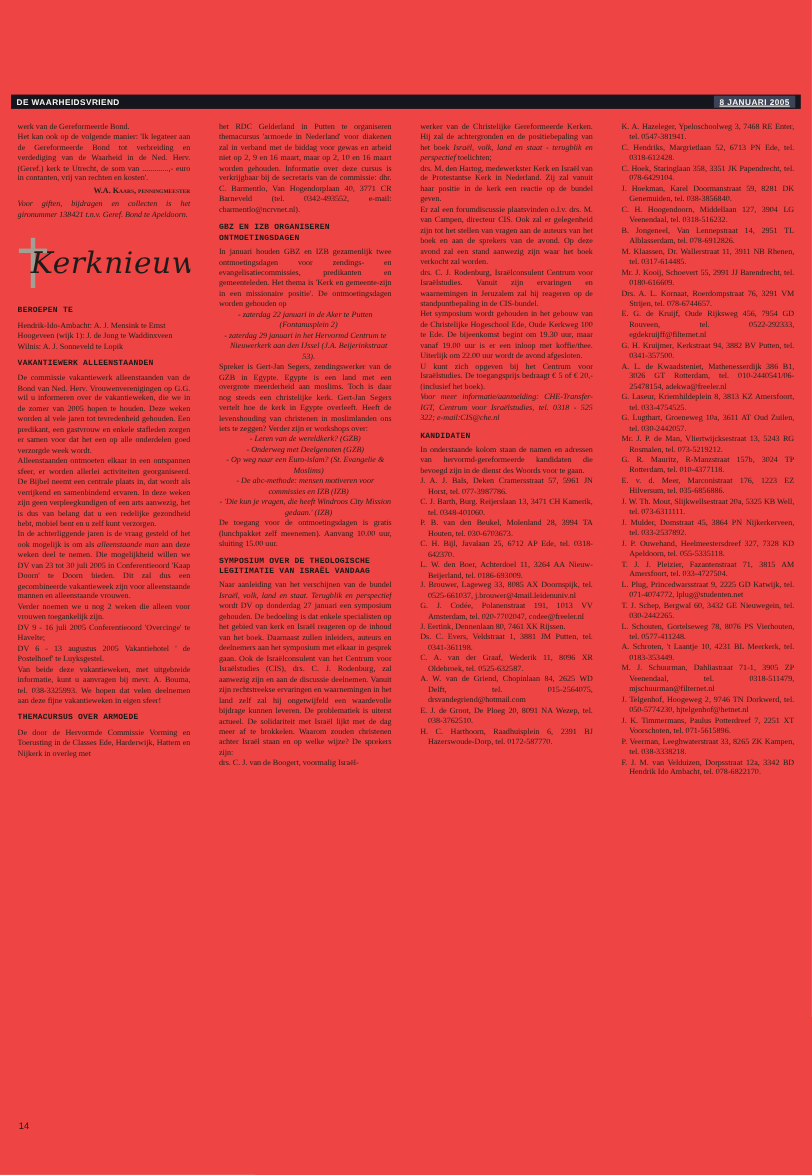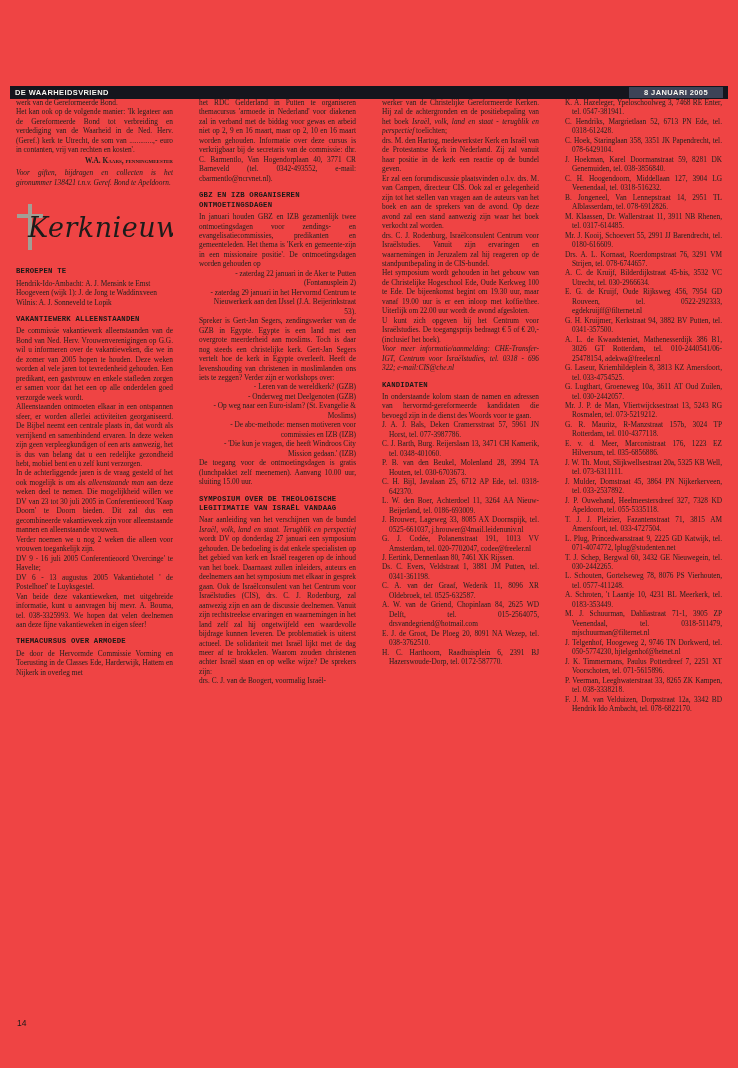--- a/index.html
+++ b/index.html
@@ -7,37 +7,37 @@
   body { background: #c9c6bf; font-family: "Liberation Serif", serif; }
   .page { position: relative; width: 738px; height: 1068px; background: #ef4444; overflow: hidden; }
 
   .topbar {
     position: absolute; top: 86px; left: 10px; width: 718px; height: 13px;
     background: #15151d; color: #f4f4ee;
     display: flex; align-items: center; justify-content: space-between;
     padding: 0 5px; font-family: "Liberation Sans", sans-serif;
     font-size: 7.5px; font-weight: bold; letter-spacing: 0.4px;
   }
-  .topbar .date { background: #3d4357; padding: 1px 15px; }
+  .topbar .date { background: #3d4357; padding: 1px 5px; text-decoration: underline; }
 
   .cols {
-    position: absolute; top: 98px; left: 16px; width: 706px; height: 928px;
+    position: absolute; top: 110px; left: 16px; width: 706px; height: 928px;
     display: flex; gap: 26px;
   }
   .col {
     flex: 1; overflow: hidden;
     font-size: 7.35px; line-height: 1.29; color: #24221e; text-align: justify;
   }
   .b-p  { margin: 0; }
   .b-pi { margin: 0; font-style: italic; }
   .b-sig{ margin: 1px 0 3px; text-align: right; font-weight: bold; font-variant: small-caps; }
   .b-h  { font-family: Liberation Mono, monospace; font-weight: bold; font-size: 7.3px;
           letter-spacing: 0.2px; text-align: left; margin: 8px 0 2px; color: #1a1a18; }
   .b-e  { margin: 0; padding-left: 7px; text-indent: -7px; }
-  .b-li { margin: 0; padding-left: 6px; text-indent: -6px; text-align: right; }
+  .b-li { margin: 0; padding-left: 6px; text-indent: -6px; text-align: center; font-style: italic; }
 
   .masthead { position: relative; margin: 20px 0 14px; height: 46px; }
   .masthead svg { position: absolute; left: 1px; top: -3px; }
   .masthead-text {
     position: absolute; left: 12px; top: 4px;
     font-family: "DejaVu Serif", serif; font-style: italic;
     font-size: 27px; color: #1c1c1a; letter-spacing: 0.5px; white-space: nowrap;
   }
 
   .pagenum {
@@ -110,21 +110,21 @@
     </div>
 
     <div class="col">
       <div>
           <p class="b-p">werker van de Christelijke Gereformeerde Kerken. Hij zal de achtergronden en de positiebepaling van het boek <i>Israël, volk, land en staat - terugblik en perspectief</i> toelichten;</p>
           <p class="b-p">drs. M. den Hartog, medewerkster Kerk en Israël van de Protestantse Kerk in Nederland. Zij zal vanuit haar positie in de kerk een reactie op de bundel geven.</p>
           <p class="b-p">Er zal een forumdiscussie plaatsvinden o.l.v. drs. M. van Campen, directeur CIS. Ook zal er gelegenheid zijn tot het stellen van vragen aan de auteurs van het boek en aan de sprekers van de avond. Op deze avond zal een stand aanwezig zijn waar het boek verkocht zal worden.</p>
           <p class="b-p">drs. C. J. Rodenburg, Israëlconsulent Centrum voor Israëlstudies. Vanuit zijn ervaringen en waarnemingen in Jeruzalem zal hij reageren op de standpuntbepaling in de CIS-bundel.</p>
           <p class="b-p">Het symposium wordt gehouden in het gebouw van de Christelijke Hogeschool Ede, Oude Kerkweg 100 te Ede. De bijeenkomst begint om 19.30 uur, maar vanaf 19.00 uur is er een inloop met koffie/thee. Uiterlijk om 22.00 uur wordt de avond afgesloten.</p>
           <p class="b-p">U kunt zich opgeven bij het Centrum voor Israëlstudies. De toegangsprijs bedraagt € 5 of € 20,- (inclusief het boek).</p>
-          <p class="b-pi">Voor meer informatie/aanmelding: CHE-Transfer-IGT, Centrum voor Israëlstudies, tel. 0318 - 696 322; e-mail:CIS@che.nl</p>
+          <p class="b-pi">Voor meer informatie/aanmelding: CHE-Transfer-IGT, Centrum voor Israëlstudies, tel. 0318 - 525 322; e-mail:CIS@che.nl</p>
           <p class="b-h">KANDIDATEN</p>
           <p class="b-p">In onderstaande kolom staan de namen en adressen van hervormd-gereformeerde kandidaten die bevoegd zijn in de dienst des Woords voor te gaan.</p>
           <p class="b-e">J. A. J. Bals, Deken Cramersstraat 57, 5961 JN Horst, tel. 077-3987786.</p>
           <p class="b-e">C. J. Barth, Burg. Reijerslaan 13, 3471 CH Kamerik, tel. 0348-401060.</p>
           <p class="b-e">P. B. van den Beukel, Molenland 28, 3994 TA Houten, tel. 030-6703673.</p>
           <p class="b-e">C. H. Bijl, Javalaan 25, 6712 AP Ede, tel. 0318-642370.</p>
           <p class="b-e">L. W. den Boer, Achterdoel 11, 3264 AA Nieuw-Beijerland, tel. 0186-693009.</p>
           <p class="b-e">J. Brouwer, Lageweg 33, 8085 AX Doornspijk, tel. 0525-661037, j.brouwer@4mail.leidenuniv.nl</p>
           <p class="b-e">G. J. Codée, Polanenstraat 191, 1013 VV Amsterdam, tel. 020-7702047, codee@freeler.nl</p>
           <p class="b-e">J. Eertink, Dennenlaan 80, 7461 XK Rijssen.</p>
@@ -140,21 +140,20 @@
       <div>
           <p class="b-e">K. A. Hazeleger, Ypeloschoolweg 3, 7468 RE Enter, tel. 0547-381941.</p>
           <p class="b-e">C. Hendriks, Margrietlaan 52, 6713 PN Ede, tel. 0318-612428.</p>
           <p class="b-e">C. Hoek, Staringlaan 358, 3351 JK Papendrecht, tel. 078-6429104.</p>
           <p class="b-e">J. Hoekman, Karel Doormanstraat 59, 8281 DK Genemuiden, tel. 038-3856840.</p>
           <p class="b-e">C. H. Hoogendoorn, Middellaan 127, 3904 LG Veenendaal, tel. 0318-516232.</p>
           <p class="b-e">B. Jongeneel, Van Lennepstraat 14, 2951 TL Alblasserdam, tel. 078-6912826.</p>
           <p class="b-e">M. Klaassen, Dr. Wallerstraat 11, 3911 NB Rhenen, tel. 0317-614485.</p>
           <p class="b-e">Mr. J. Kooij, Schoevert 55, 2991 JJ Barendrecht, tel. 0180-616609.</p>
           <p class="b-e">Drs. A. L. Kornaat, Roerdompstraat 76, 3291 VM Strijen, tel. 078-6744657.</p>
-          <p class="b-e">A. C. de Kruijf, Bilderdijkstraat 45-bis, 3532 VC Utrecht, tel. 030-2966634.</p>
           <p class="b-e">E. G. de Kruijf, Oude Rijksweg 456, 7954 GD Rouveen, tel. 0522-292333, egdekruijff@filternet.nl</p>
           <p class="b-e">G. H. Kruijmer, Kerkstraat 94, 3882 BV Putten, tel. 0341-357500.</p>
           <p class="b-e">A. L. de Kwaadsteniet, Mathenesserdijk 386 B1, 3026 GT Rotterdam, tel. 010-2440541/06-25478154, adekwa@freeler.nl</p>
           <p class="b-e">G. Laseur, Kriemhildeplein 8, 3813 KZ Amersfoort, tel. 033-4754525.</p>
           <p class="b-e">G. Lugthart, Groeneweg 10a, 3611 AT Oud Zuilen, tel. 030-2442057.</p>
           <p class="b-e">Mr. J. P. de Man, Vliertwijcksestraat 13, 5243 RG Rosmalen, tel. 073-5219212.</p>
           <p class="b-e">G. R. Mauritz, R-Manzstraat 157b, 3024 TP Rotterdam, tel. 010-4377118.</p>
           <p class="b-e">E. v. d. Meer, Marconistraat 176, 1223 EZ Hilversum, tel. 035-6856886.</p>
           <p class="b-e">J. W. Th. Mout, Slijkwellsestraat 20a, 5325 KB Well, tel. 073-6311111.</p>
           <p class="b-e">J. Mulder, Domstraat 45, 3864 PN Nijkerkerveen, tel. 033-2537892.</p>

